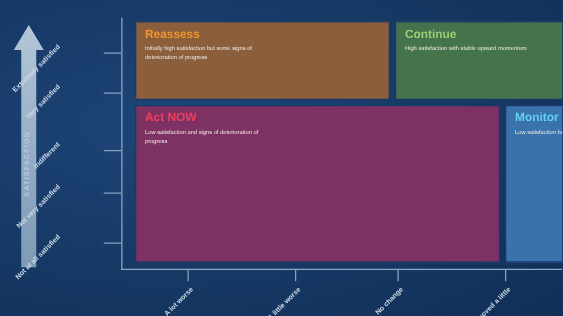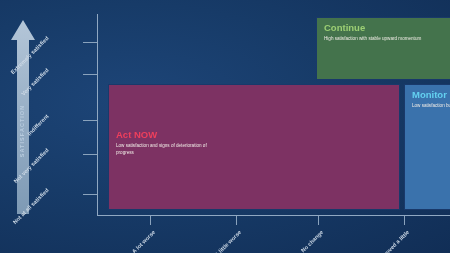--- a/index.html
+++ b/index.html
@@ -123,21 +123,21 @@
     width: 160px; height: 63px;
     background: #44734c;
   }
   #quad-continue .quad-title { color: #9ccf74; }
 
   #quad-actnow {
     left: 11px; top: 70px;
     width: 292px; height: 126px;
     background: #7d3263;
   }
-  #quad-actnow .quad-title { color: #ef3f5c; margin-top: 40px; }
+  #quad-actnow .quad-title { color: #ef3f5c; }
 
   #quad-monitor {
     left: 307px; top: 70px;
     width: 160px; height: 126px;
     background: #3a72ac;
   }
   #quad-monitor .quad-title { color: #63d0f0; }
 
   
   .xtick {
@@ -190,20 +190,24 @@
   <div class="ytick" style="left:-6px; top:146px;">Not very satisfied</div>
   <div class="ytick-line" style="left:83px; top:154px;"></div>
 
   <div class="ytick" style="left:-6px; top:186px;">Not at all satisfied</div>
   <div class="ytick-line" style="left:83px; top:194px;"></div>
 
   <div id="plot">
     <div id="plot-axis-v"></div>
     <div id="plot-axis-h"></div>
 
+    <div class="quad" id="quad-reassess">
+      <p class="quad-title">Reassess</p>
+      <p class="quad-body">Initially high satisfaction but some signs of deterioration of progress</p>
+    </div>
 
     <div class="quad" id="quad-continue">
       <p class="quad-title">Continue</p>
       <p class="quad-body">High satisfaction with stable upward momentum</p>
     </div>
 
     <div class="quad" id="quad-actnow">
       <p class="quad-title">Act NOW</p>
       <p class="quad-body">Low satisfaction and signs of deterioration of progress</p>
     </div>

